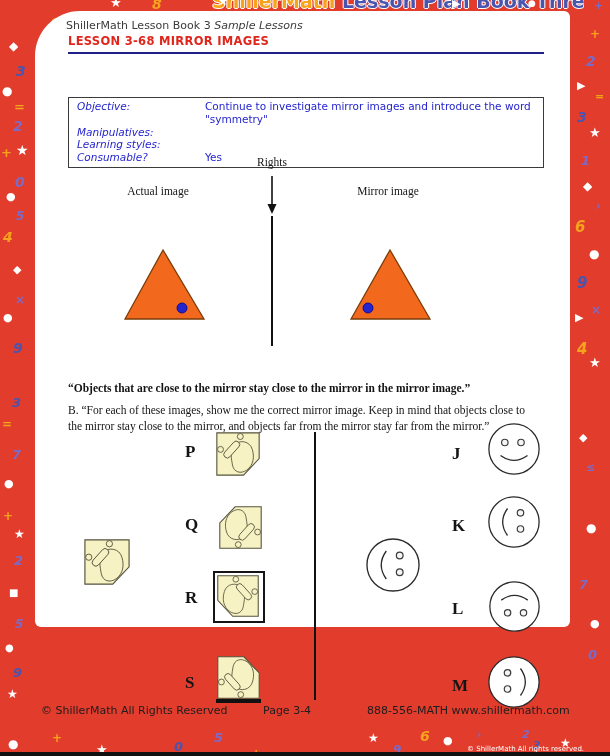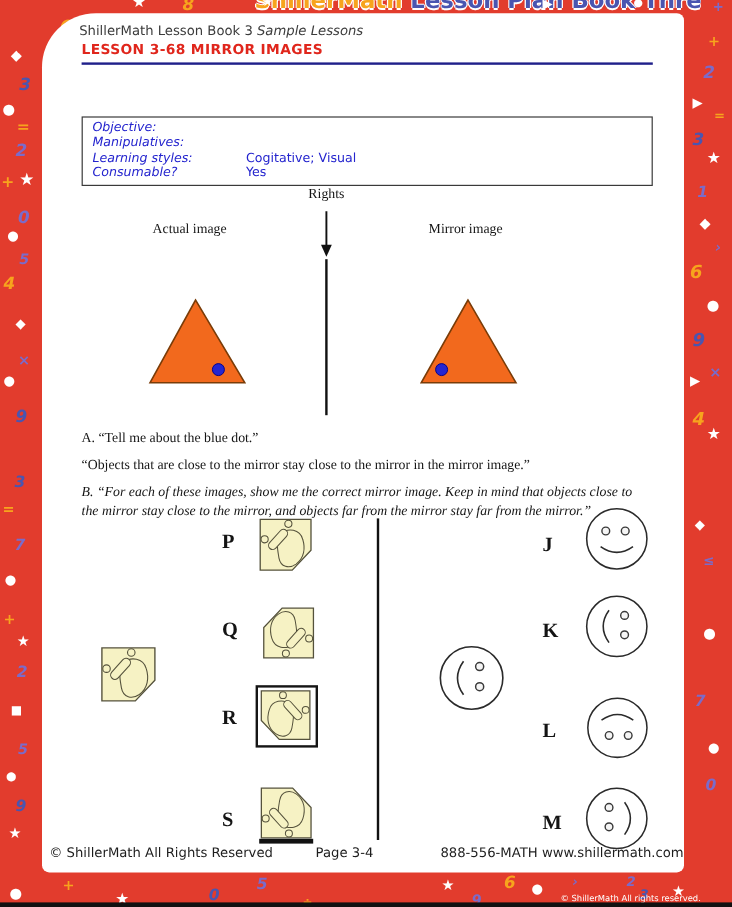--- a/index.html
+++ b/index.html
@@ -8,32 +8,32 @@
   .dec{position:absolute;font-family:"DejaVu Sans",sans-serif;font-style:italic;font-weight:bold;line-height:1;}
   .top-title-clip{position:absolute;left:212px;top:0;width:372px;height:12px;overflow:hidden;z-index:1;}
   .top-title-clip span{position:absolute;top:-10px;left:0;white-space:nowrap;font:bold 19px "DejaVu Sans",sans-serif;
       text-shadow:-1px 0 #fff,1px 0 #fff,0 1px #fff,0 -1px #fff;}
   .tt1{color:#F7A41D;}
   .tt2{color:#4A55B0;}
   .bottom-url{position:absolute;left:230px;top:732px;width:145px;text-align:center;font:bold 12px "DejaVu Sans",sans-serif;color:#F7941D;z-index:1;}
   .bottom-copy{position:absolute;left:467px;top:745px;font:7px "DejaVu Sans",sans-serif;color:#fff;z-index:1;}
   .bottom-black{position:absolute;left:0;top:752px;width:610px;height:4px;background:#111;z-index:3;}
   
-  .page{position:absolute;left:35px;top:11px;width:535px;height:716px;background:#fff;z-index:2;border-radius:45px 6px 6px 6px;}
+  .page{position:absolute;left:35px;top:11px;width:535px;height:616px;background:#fff;z-index:2;border-radius:45px 6px 6px 6px;}
   .book-title{position:absolute;left:31px;top:8px;font:11px "DejaVu Sans",sans-serif;color:#3b3b3b;}
   .book-title i{font-style:italic;}
   .lesson-title{position:absolute;left:33px;top:23px;font:bold 11.5px "DejaVu Sans",sans-serif;color:#E0261C;letter-spacing:.3px;text-align:center;}
   .navy-rule{position:absolute;left:33px;top:41px;width:476px;height:2px;background:#20208A;}
   .info-table{position:absolute;left:33px;top:50px;width:476px;border:1.2px solid #3a3a3a;box-sizing:border-box;
       font:10.5px/12.8px "DejaVu Sans",sans-serif;color:#2424CE;padding:2px 4px 3px 8px;margin-top:36px;}
   .it-row{display:flex;}
   .it-label{width:128px;font-style:italic;flex-shrink:0;}
   .it-value{flex:1;white-space:pre-line;}
   .ser{position:absolute;font:11.5px/1.4 "Liberation Serif",serif;color:#141414;}
-  .pre{white-space:pre-line;font-style:italic;}
+  .pre{white-space:pre-line;}
   .ctr{text-align:center;}
   .opt{position:absolute;font:bold 17px "Liberation Serif",serif;color:#141414;}
   .mirror-line{position:absolute;left:236px;top:205px;width:1.6px;height:130px;background:#111;}
   .ex-divider{position:absolute;left:279px;top:421px;width:1.8px;height:268px;background:#111;}
   .shape{position:absolute;}
   .r-frame{position:absolute;left:178px;top:560px;width:46px;height:46px;border:2px solid #151515;background:#fff;padding:1px;}
   .s-bar{position:absolute;left:181px;top:688px;width:45px;height:4px;background:#111;}
   .footer-item{position:absolute;font:11px "DejaVu Sans",sans-serif;color:#1d1d1d;top:693px;}
 </style>
 </head>
@@ -139,27 +139,28 @@
 
   <div class="page">
 
     <div class="book-title"><span>ShillerMath Lesson Book 3 </span><i>Sample Lessons</i></div>
     <div class="lesson-title">LESSON 3-68 MIRROR IMAGES</div>
     <div class="navy-rule"></div>
 
     <div class="info-table">
       <div class="it-row">
           <div class="it-label">Objective:</div>
+          <div class="it-value">Continue to investigate mirror images and introduce the word
+"symmetry"</div>
         </div>
       <div class="it-row">
           <div class="it-label">Manipulatives:</div>
         </div>
       <div class="it-row">
           <div class="it-label">Learning styles:</div>
-          <div class="it-value">Cogitative; Visual</div>
         </div>
       <div class="it-row">
           <div class="it-label">Consumable?</div>
           <div class="it-value">Yes</div>
         </div>
     </div>
 
 
     <div class="ser ctr" style="left:197px;top:143px;width:80px;">Rights</div>
     <svg class="shape" style="left:231px;top:164px;" width="12" height="40" viewBox="0 0 12 40">
@@ -172,22 +173,21 @@
 
     <svg class="shape" style="left:87px;top:235px;" width="85" height="78" viewBox="0 0 85 78">
       <polygon points="41,4 3,73 82,73" fill="#F2691D" stroke="#7a3c08" stroke-width="1.3"></polygon>
       <circle cx="60" cy="62" r="5" fill="#2525D0" stroke="#00008b" stroke-width="0.8"></circle>
     </svg>
     <svg class="shape" style="left:313px;top:235px;" width="85" height="78" viewBox="0 0 85 78">
       <polygon points="42,4 3,73 82,73" fill="#F2691D" stroke="#7a3c08" stroke-width="1.3"></polygon>
       <circle cx="20" cy="62" r="5" fill="#2525D0" stroke="#00008b" stroke-width="0.8"></circle>
     </svg>
 
-    <div class="ser" style="left:33px;top:346px;">A. “Tell me about the blue dot.”</div>
-    <div class="ser" style="left:33px;top:369px;">“Objects that are close to the mirror stay close to the mirror in the mirror image.”</div>
+    <div class="ser" style="left:33px;top:369px;font-weight:bold;">“Objects that are close to the mirror stay close to the mirror in the mirror image.”</div>
     <div class="ser pre" style="left:33px;top:391px;width:480px;">B. “For each of these images, show me the correct mirror image.  Keep in mind that objects close to
 the mirror stay close to the mirror, and objects far from the mirror stay far from the mirror.”</div>
 
     <svg class="shape" style="left:48px;top:527px;" width="48" height="48" viewBox="0 0 100 100">
         <use href="#blob-shape"></use>
       </svg>
 
     <div class="opt" style="left:150px;top:431px;">P</div>
     <svg class="shape" style="left:180px;top:420px;" width="46" height="46" viewBox="0 0 100 100">
         <use href="#blob-shape"></use>

